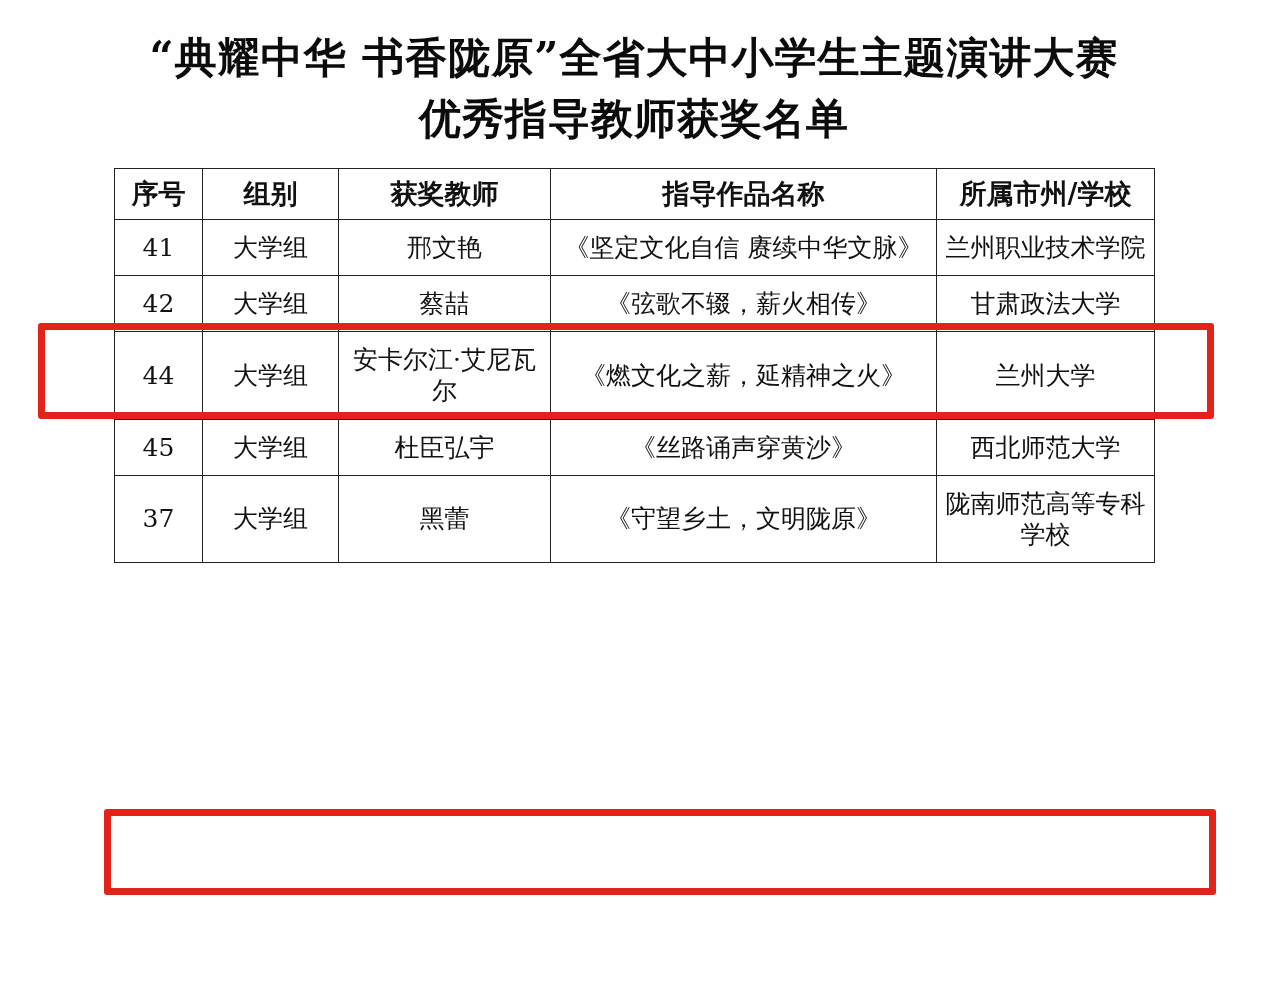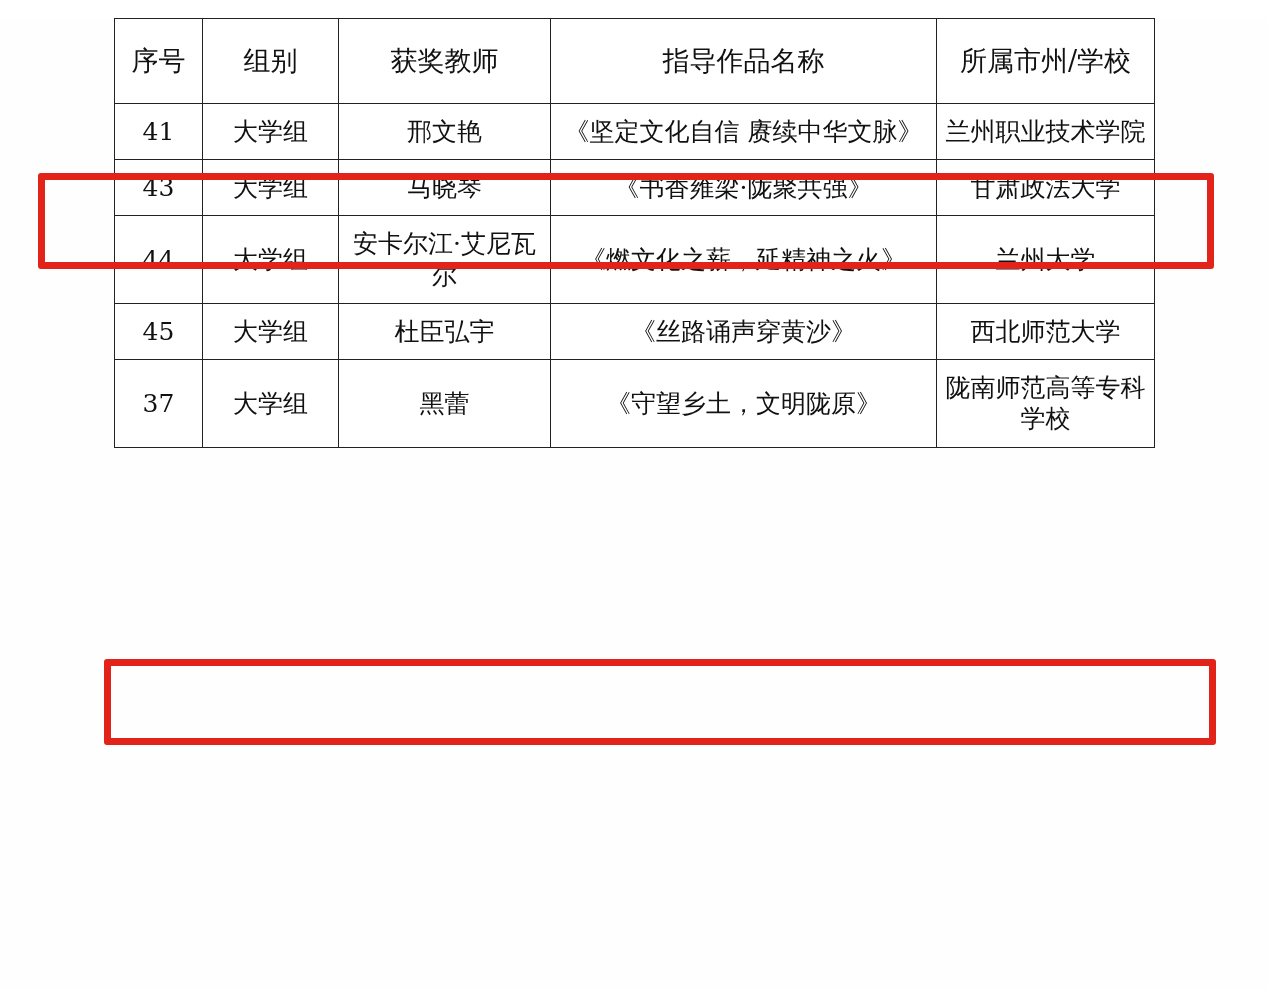--- a/index.html
+++ b/index.html
@@ -47,23 +47,23 @@
     border: 1px solid #222222;
     text-align: center;
     vertical-align: middle;
     font-size: 25px;
     font-weight: 400;
     padding: 12px 4px;
     line-height: 1.25;
     color: #111111;
   }
   table.awards thead th {
-    font-weight: 400;
+    font-weight: 700;
     font-size: 27px;
-    padding: 25px 4px;
+    padding: 8px 4px;
     margin-left: 48px;
   }
   col.c-idx { width: 88px; }
   col.c-group { width: 136px; }
   col.c-teacher { width: 212px; }
   col.c-work { width: 386px; }
   col.c-school { width: 218px; }
 
   .row-tall td { padding-top: 14px; padding-bottom: 14px; }
 
@@ -86,20 +86,24 @@
     top: 641px;
     width: 1112px;
     height: 86px;
   }
 </style>
 </head>
 <body>
 
 <div class="page">
 
+  <div class="title-block">
+    <div class="title-line">“典耀中华 书香陇原”全省大中小学生主题演讲大赛</div>
+    <div class="title-line">优秀指导教师获奖名单</div>
+  </div>
 
   <div class="table-wrap">
     <table class="awards">
       <colgroup>
         <col class="c-idx">
         <col class="c-group">
         <col class="c-teacher">
         <col class="c-work">
         <col class="c-school">
       </colgroup>
@@ -114,24 +118,24 @@
       </thead>
       <tbody>
         <tr>
           <td>41</td>
           <td>大学组</td>
           <td>邢文艳</td>
           <td>《坚定文化自信 赓续中华文脉》</td>
           <td>兰州职业技术学院</td>
         </tr>
         <tr>
-          <td>43</td>
+          <td>42</td>
           <td>大学组</td>
-          <td>马晓琴</td>
-          <td>《书香雍梁·陇聚共强》</td>
+          <td>蔡喆</td>
+          <td>《弦歌不辍，薪火相传》</td>
           <td>甘肃政法大学</td>
         </tr>
         <tr>
           <td>44</td>
           <td>大学组</td>
           <td>安卡尔江·艾尼瓦尔</td>
           <td>《燃文化之薪，延精神之火》</td>
           <td>兰州大学</td>
         </tr>
         <tr>

